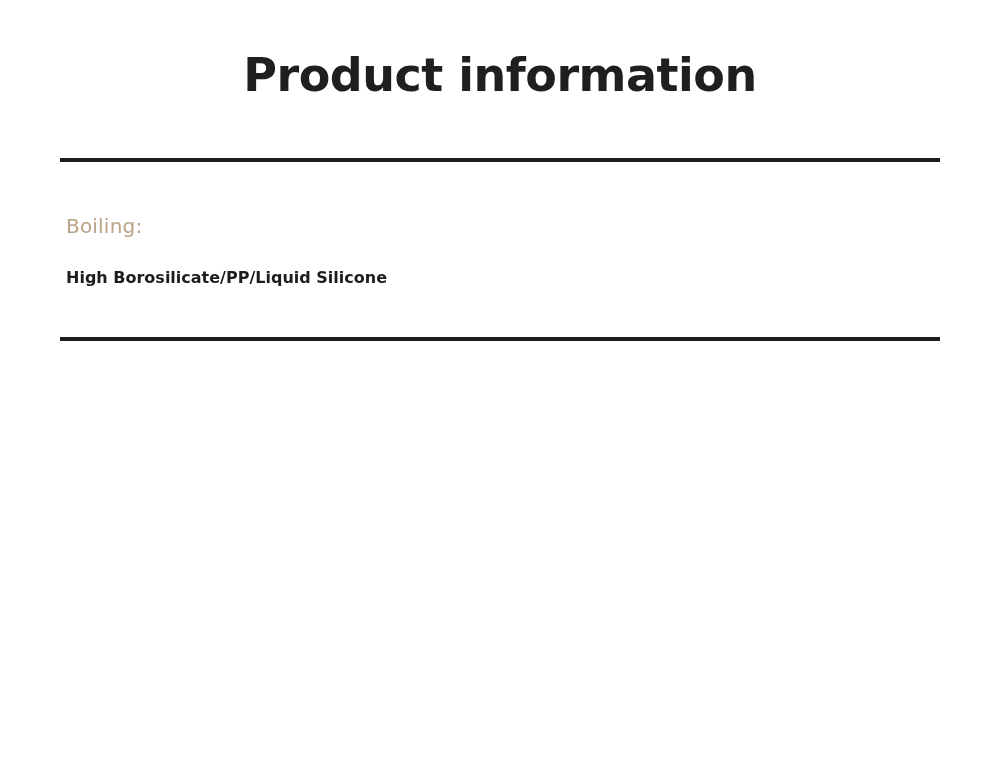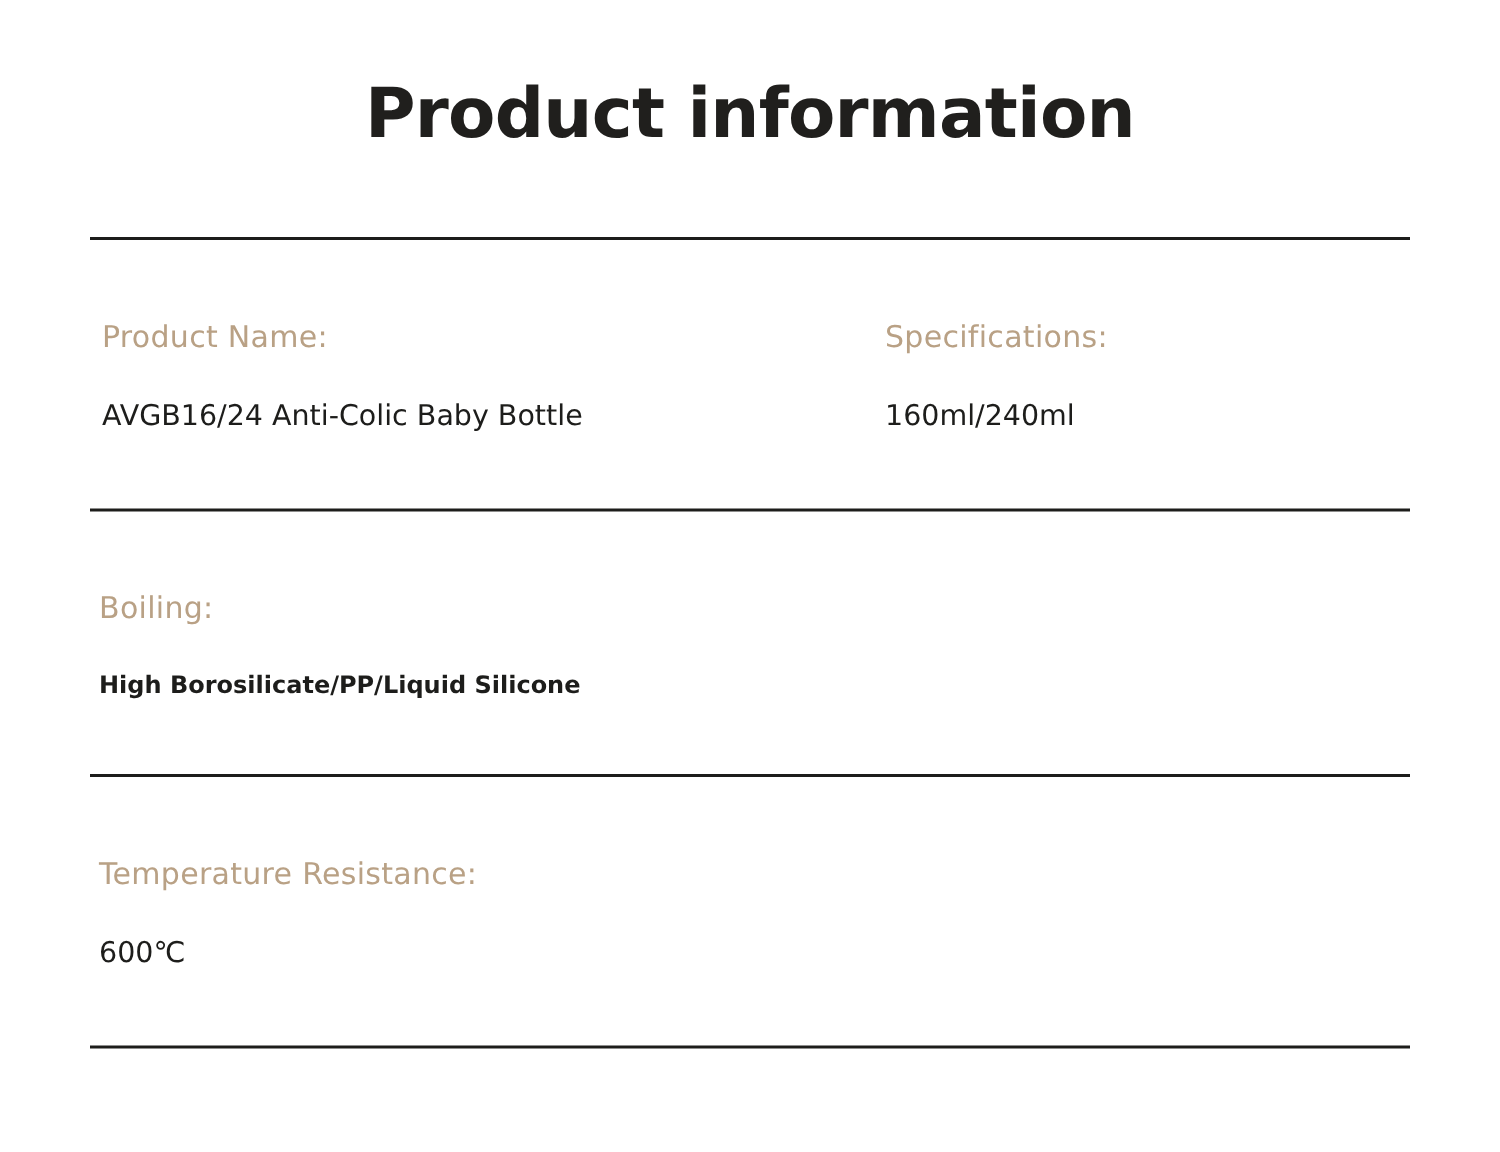--- a/index.html
+++ b/index.html
@@ -82,45 +82,31 @@
 <body>
 
 <div class="sheet">
 
   <h1 class="title">Product information</h1>
 
   <div class="table">
 
     <div class="rule"></div>
 
-    <div class="row">
-      <div class="cell left">
-        <div class="label">Product Name:</div>
-        <div class="value">AVGB16/24 Anti-Colic Baby Bottle</div>
-      </div>
-      <div class="cell right">
-        <div class="label">Specifications:</div>
-        <div class="value">160ml/240ml</div>
-      </div>
-    </div>
 
     <div class="rule"></div>
 
     <div class="row">
       <div class="cell right">
         <div class="label">Boiling:</div>
         <div class="value small">High Borosilicate/PP/Liquid Silicone</div>
       </div>
     </div>
 
     <div class="rule"></div>
 
     <div class="row">
-      <div class="cell right">
-        <div class="label">Temperature Resistance:</div>
-        <div class="value">600℃</div>
-      </div>
     </div>
 
     <div class="rule"></div>
 
   </div>
 </div>
 
 </body></html>

